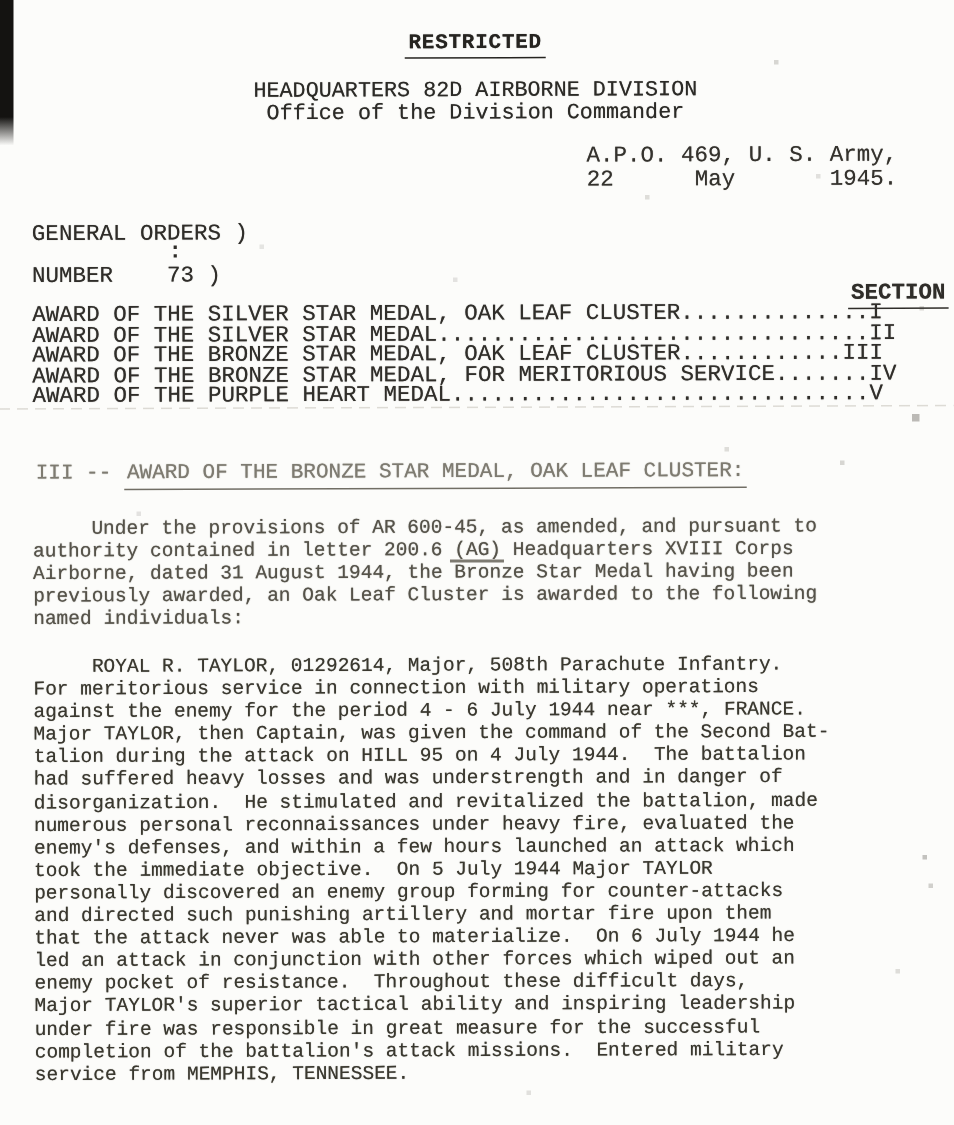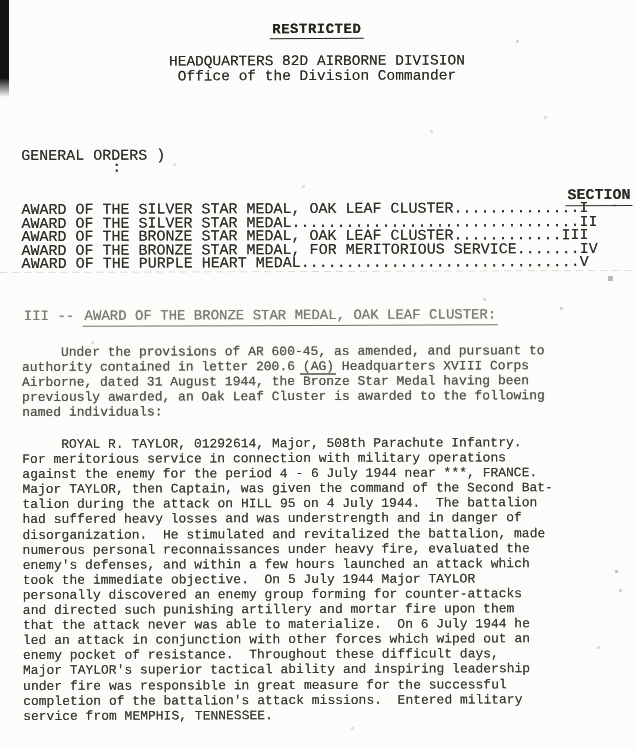--- a/index.html
+++ b/index.html
@@ -89,23 +89,26 @@
   <div class="scan-bar"></div>
   <div class="speckles"></div>
 
   <div class="content">
 
     <div class="line classification center"><span class="u">RESTRICTED</span></div>
 
     <div class="line org1 center">HEADQUARTERS 82D AIRBORNE DIVISION</div>
     <div class="line org2 center">Office of the Division Commander</div>
 
+    <pre class="block apo">A.P.O. 469, U. S. Army,
+22      May       1945.</pre>
 
     <div class="line go1">GENERAL ORDERS )</div>
     <div class="line go-colon">:</div>
+    <div class="line go2">NUMBER    73 )</div>
 
     <div class="line section-label"><span class="u">SECTION</span></div>
 
     <div class="toc">
       <div class="row">AWARD OF THE SILVER STAR MEDAL, OAK LEAF CLUSTER..............I</div>
       <div class="row">AWARD OF THE SILVER STAR MEDAL................................II</div>
       <div class="row">AWARD OF THE BRONZE STAR MEDAL, OAK LEAF CLUSTER............III</div>
       <div class="row">AWARD OF THE BRONZE STAR MEDAL, FOR MERITORIOUS SERVICE.......IV</div>
       <div class="row">AWARD OF THE PURPLE HEART MEDAL...............................V</div>
     </div>

